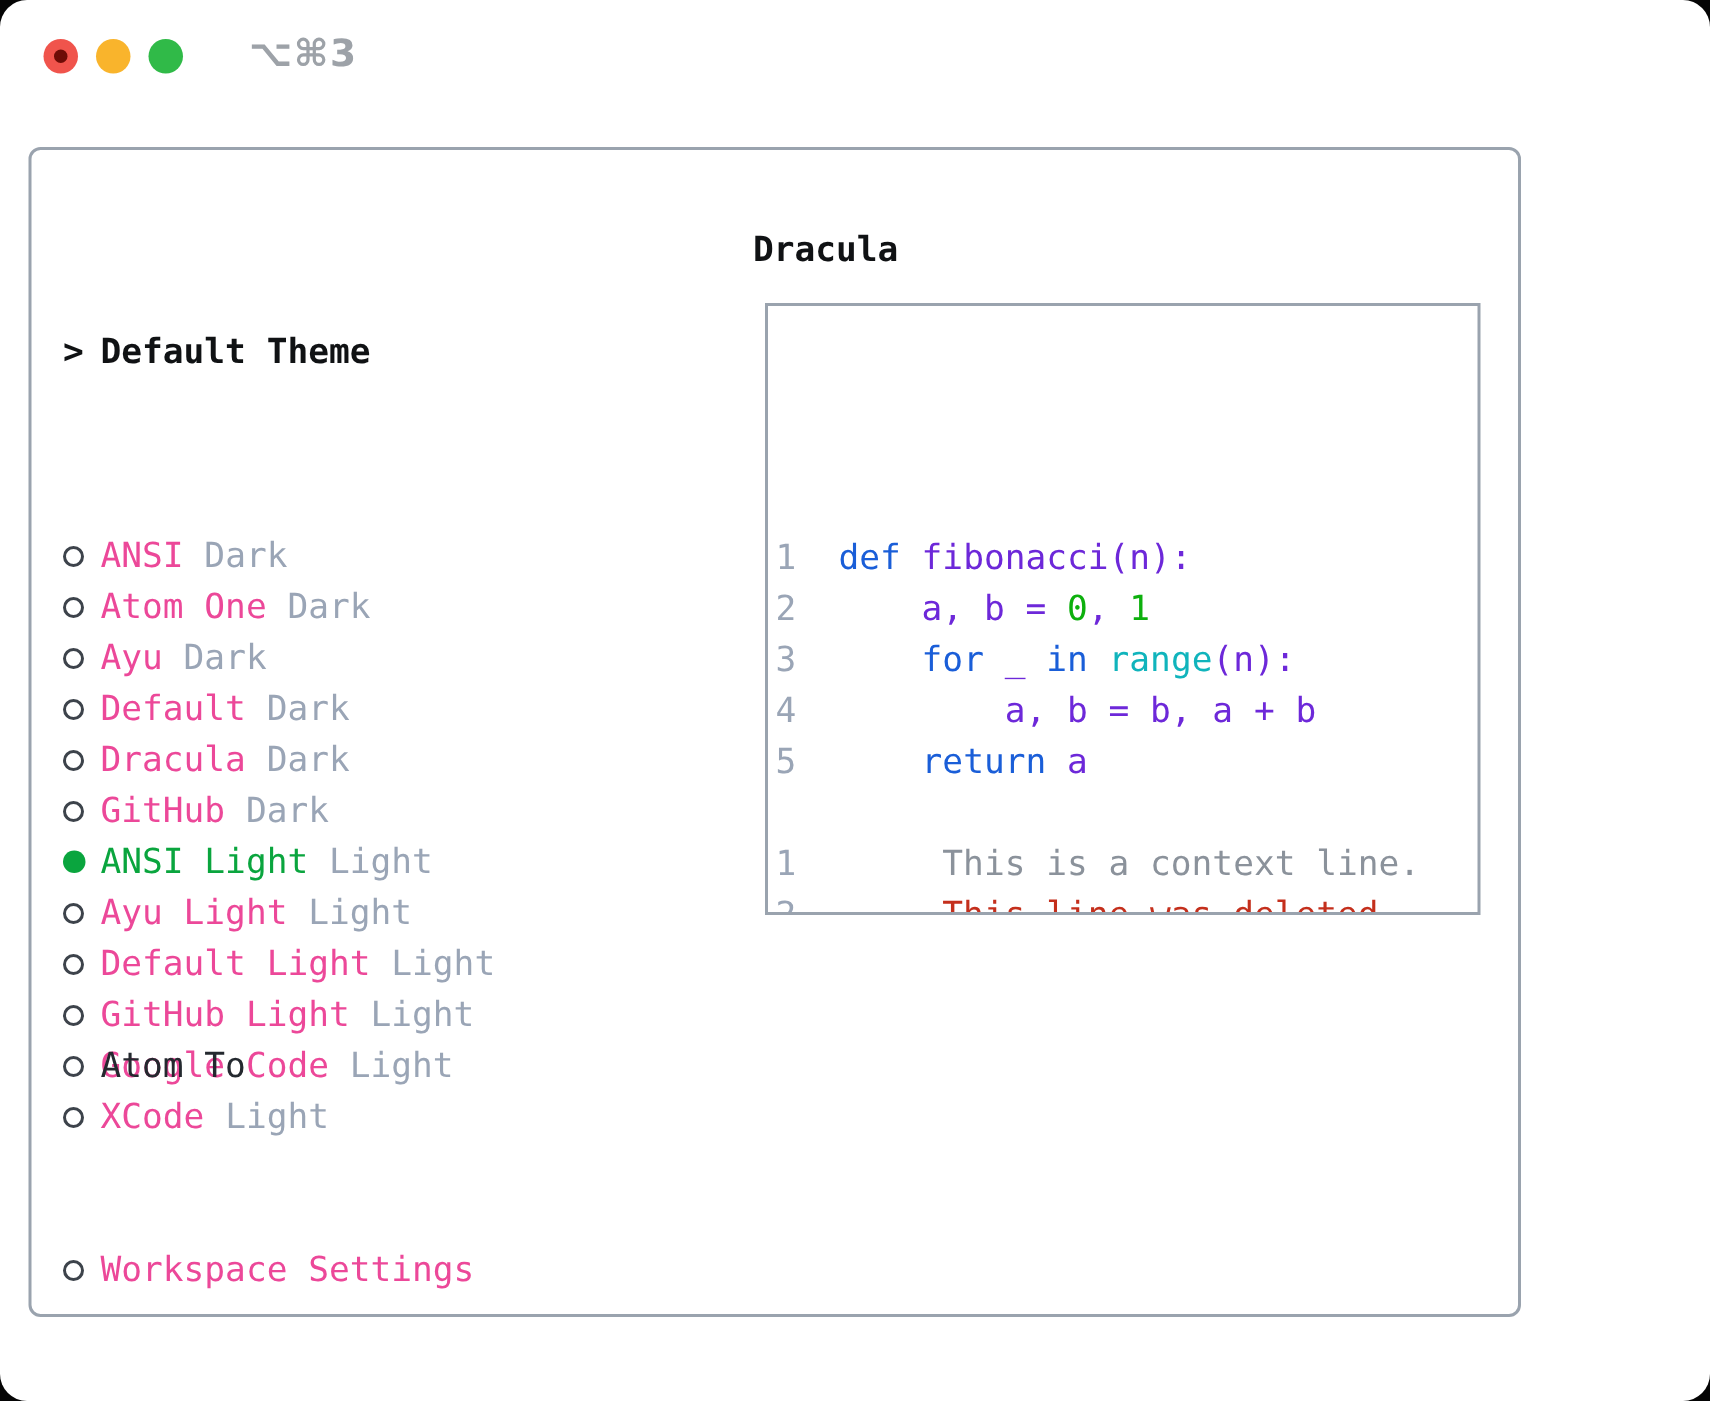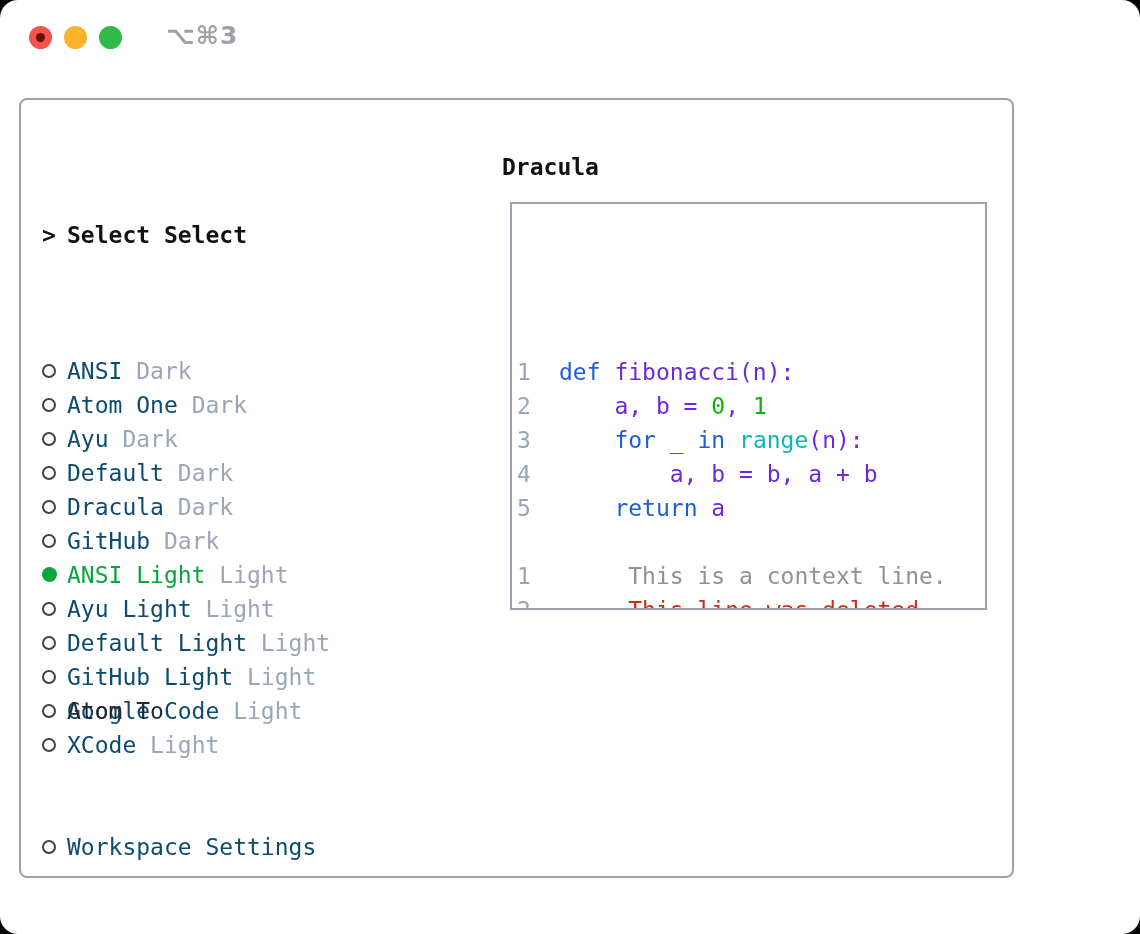--- a/index.html
+++ b/index.html
@@ -25,21 +25,21 @@
 
   .mono { font-size:23px; line-height:34px; white-space:pre; }
 
   .row { display:flex; height:34px; align-items:stretch; white-space:pre; }
   .mark { width:25px; position:relative; flex:0 0 25px; }
   .radio { position:absolute; left:0; top:10px; width:14px; height:14px;
            border:2px solid #3d434b; border-radius:50%; background:transparent; }
   .radio.sel { border:none; width:15px; height:15px; top:9px; background:var(--green-sel); }
   .caret { font-weight:700; color:#101214; }
   .title-text { font-weight:700; color:#101214; }
-  .item-name { color:#0c4a6e; }
+  .item-name { color:#ec4899; }
   .item-name.sel { color:var(--green-sel);text-align:center; }
   .item-variant { color:var(--muted); }
   .section-title { color:#24292f; }
 
   #theme-list { position:absolute; left:21px; top:50px; }
   #apply-list { position:absolute; left:21px; top:526px; }
   #hint { position:absolute; left:17px; top:662px; color:var(--muted); }
 
   #preview-title { position:absolute; left:481px; top:50px; height:34px; font-weight:700; color:#101214; }
   #preview-box { position:absolute; left:489px; top:102px; width:477px; height:408px;
@@ -66,21 +66,21 @@
       <span class="tl tl-yellow"></span>
       <span class="tl tl-green"></span>
       <span class="shortcut">⌥⌘3</span>
     </div>
 
     <div class="main-box mono">
 
       <div id="theme-list">
         <div class="row">
           <span class="mark caret">&gt;</span>
-          <span class="title-text">Select Select</span>
+          <span class="title-text">Default Theme</span>
         </div>
         
       <div class="row"><span class="mark"><span class="radio"></span></span><span><span class="item-name">ANSI</span><span class="item-variant"> Dark</span></span></div><div class="row"><span class="mark"><span class="radio"></span></span><span><span class="item-name">Atom One</span><span class="item-variant"> Dark</span></span></div><div class="row"><span class="mark"><span class="radio"></span></span><span><span class="item-name">Ayu</span><span class="item-variant"> Dark</span></span></div><div class="row"><span class="mark"><span class="radio"></span></span><span><span class="item-name">Default</span><span class="item-variant"> Dark</span></span></div><div class="row"><span class="mark"><span class="radio"></span></span><span><span class="item-name">Dracula</span><span class="item-variant"> Dark</span></span></div><div class="row"><span class="mark"><span class="radio"></span></span><span><span class="item-name">GitHub</span><span class="item-variant"> Dark</span></span></div><div class="row"><span class="mark"><span class="radio sel"></span></span><span><span class="item-name sel">ANSI Light</span><span class="item-variant"> Light</span></span></div><div class="row"><span class="mark"><span class="radio"></span></span><span><span class="item-name">Ayu Light</span><span class="item-variant"> Light</span></span></div><div class="row"><span class="mark"><span class="radio"></span></span><span><span class="item-name">Default Light</span><span class="item-variant"> Light</span></span></div><div class="row"><span class="mark"><span class="radio"></span></span><span><span class="item-name">GitHub Light</span><span class="item-variant"> Light</span></span></div><div class="row"><span class="mark"><span class="radio"></span></span><span><span class="item-name">Google Code</span><span class="item-variant"> Light</span></span></div><div class="row"><span class="mark"><span class="radio"></span></span><span><span class="item-name">XCode</span><span class="item-variant"> Light</span></span></div></div>
 
       <div id="apply-list">
         <div class="row">
           <span class="mark"></span>
           <span class="section-title">Atom To</span>
         </div>
         

